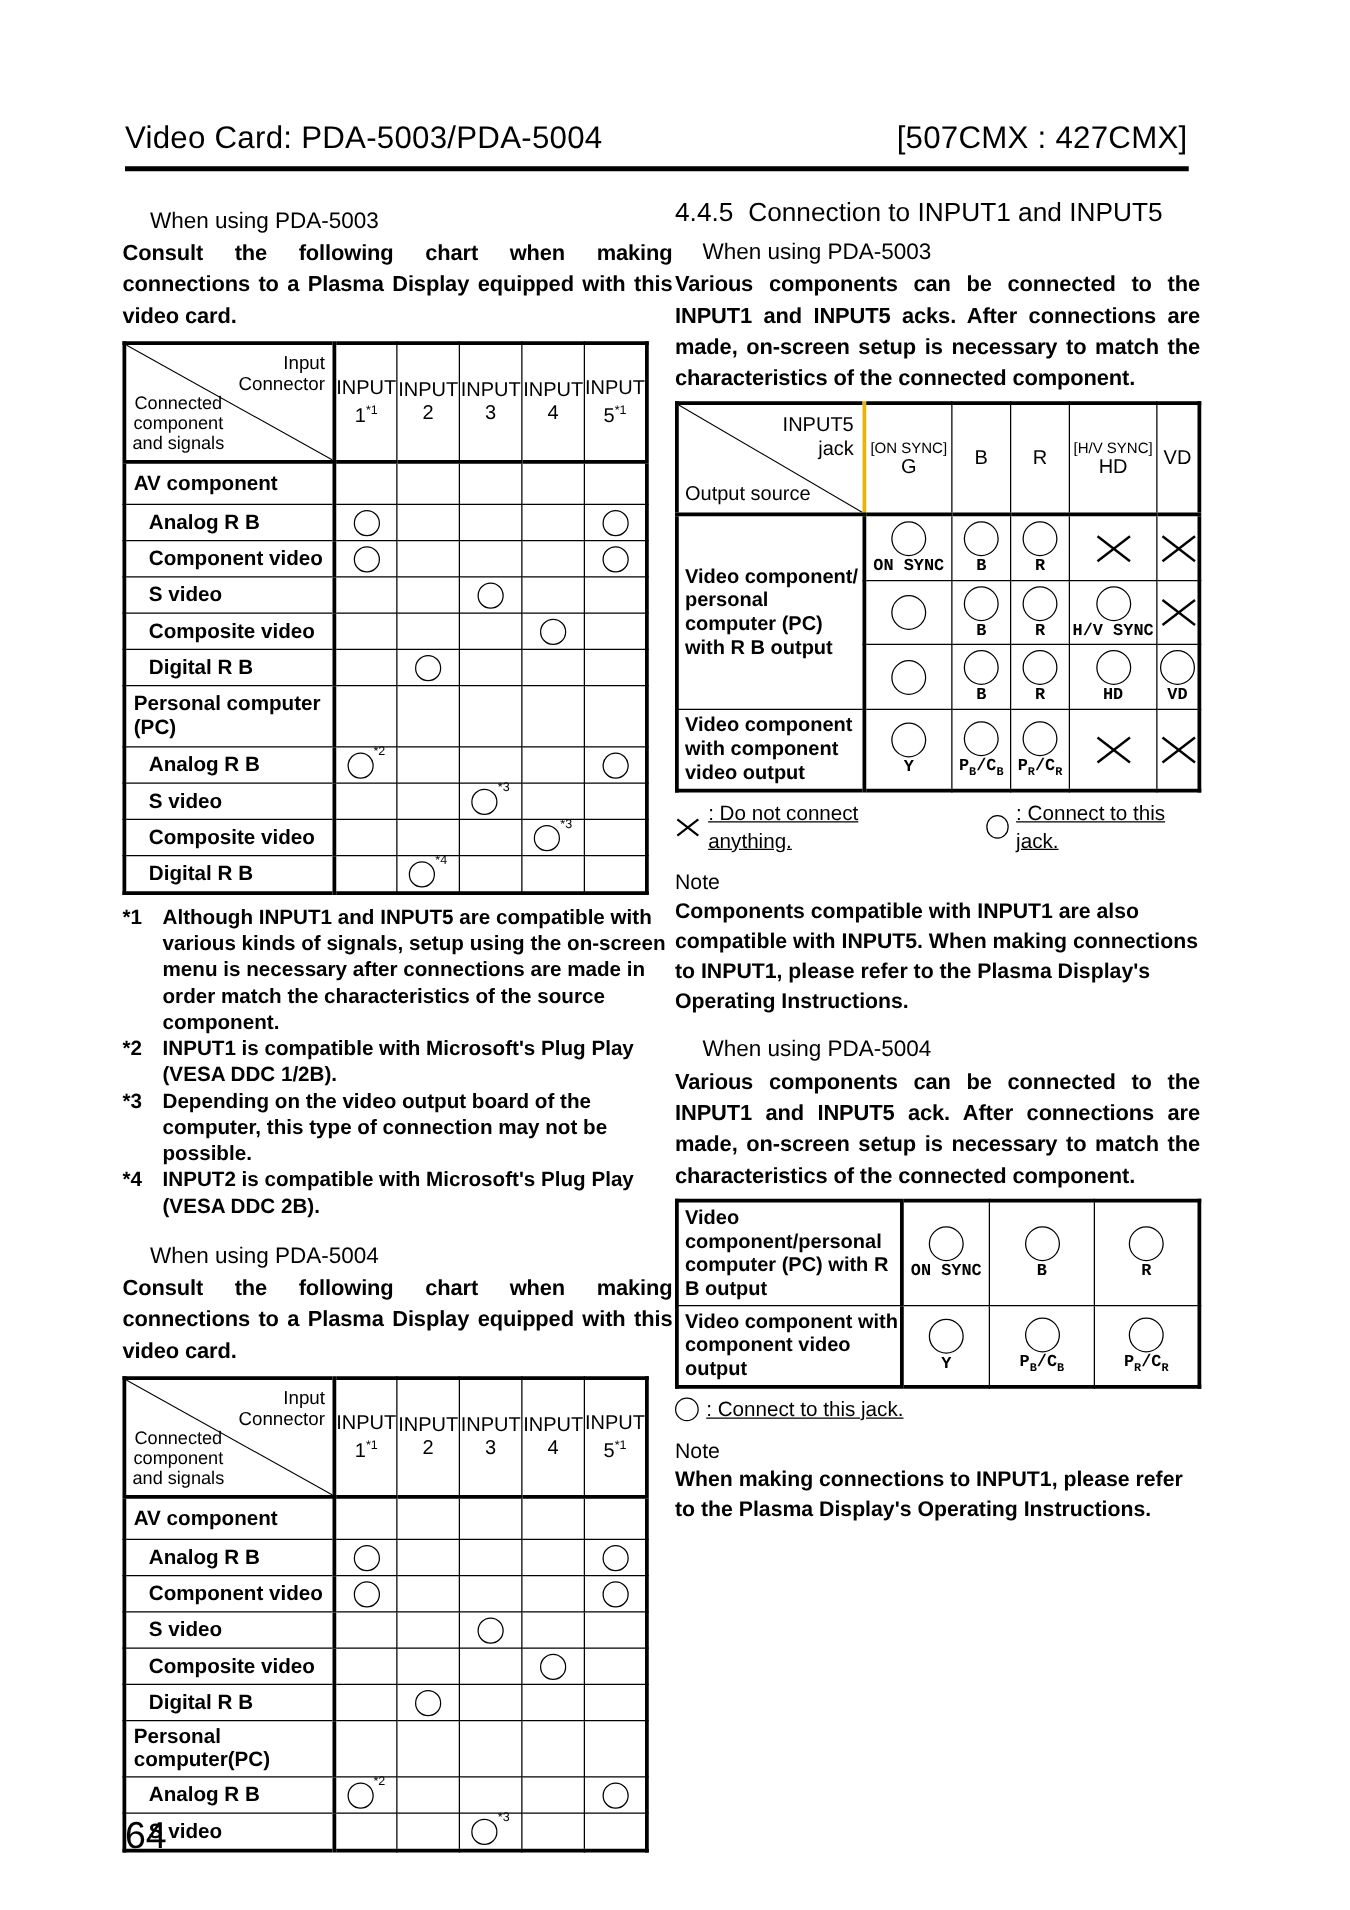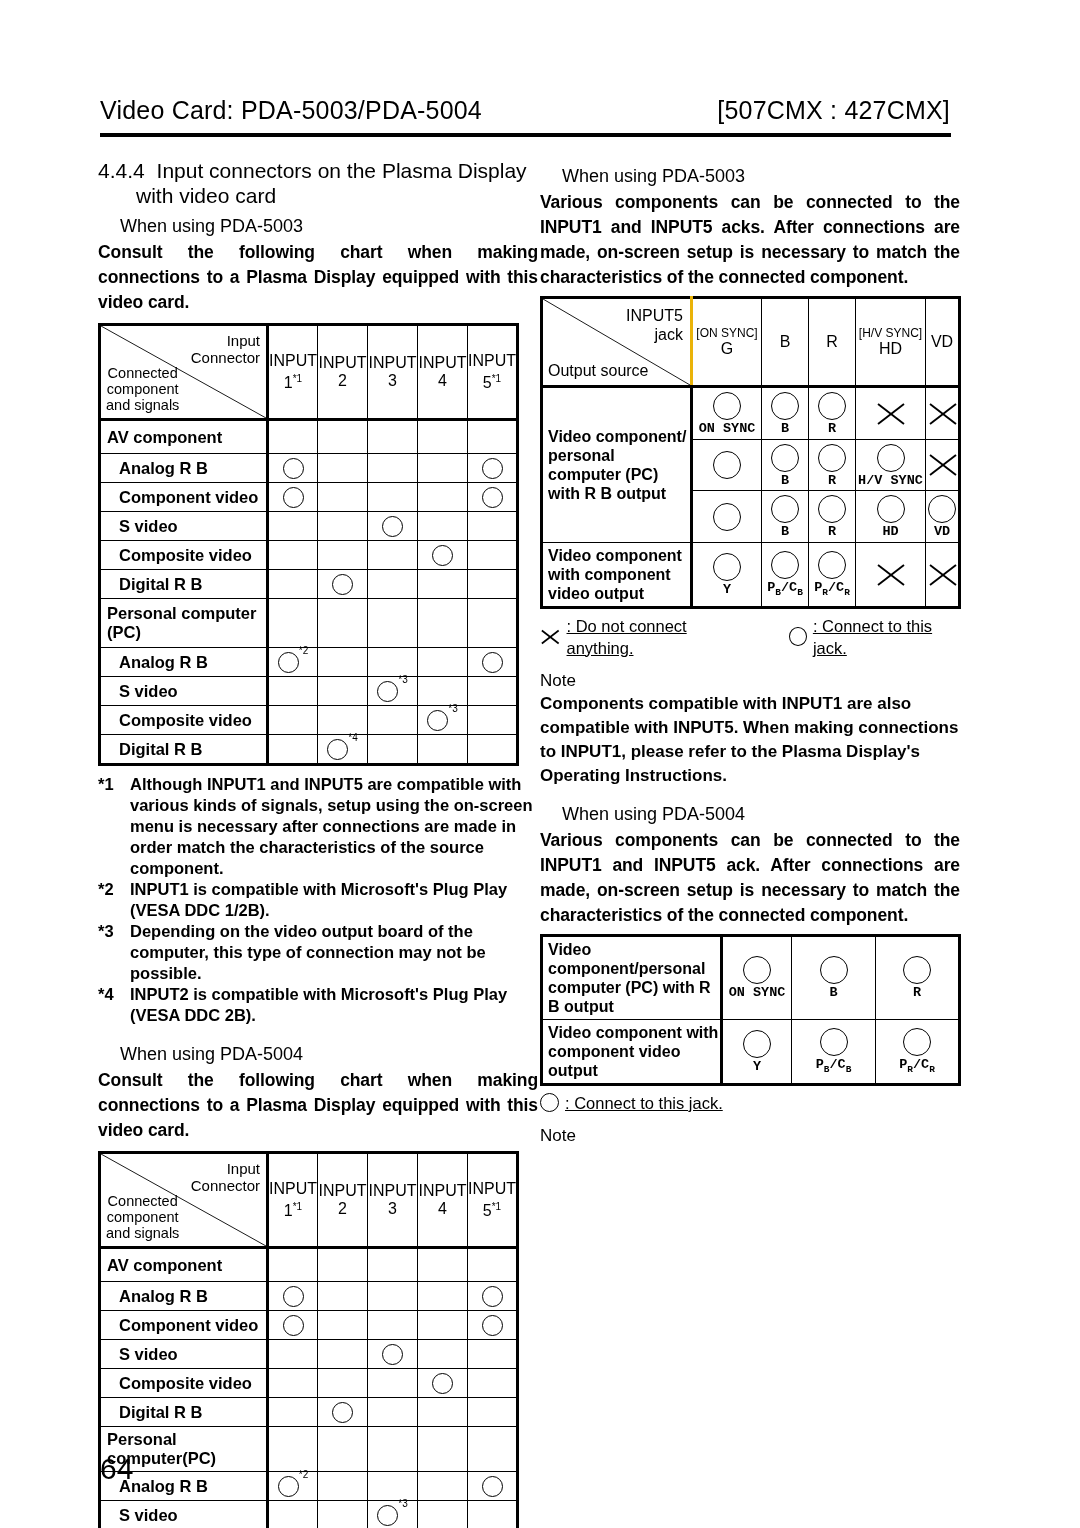--- a/index.html
+++ b/index.html
@@ -86,25 +86,20 @@
 <div class="page">
 
   <div class="runhead">
     <span class="l">Video Card: PDA-5003/PDA-5004</span>
     <span class="r">[507CMX : 427CMX]</span>
   </div>
   <div class="headrule"></div>
 
   <div class="colL">
 
-    <div class="sechead">
-      <span>4.4.4</span>
-      <span style="margin-left:6px">Input connectors on the Plasma Display</span>
-      <span class="cont">with video card</span>
-    </div>
 
     <div class="subhead">When using PDA-5003</div>
     <p class="bodybold">Consult the following chart when making connections to a Plasma Display equipped with this video card.</p>
 
     <div>
       <table class="ctab" id="ctab5003">
           <colgroup>
             <col style="width:168px">
             <col style="width:50px">
             <col style="width:50px">
@@ -339,20 +334,24 @@
               <td class="mark"></td>
             </tr>
           </tbody>
         </table>
     </div>
 
   </div>
 
   <div class="colR">
 
+    <div class="sechead">
+      <span>4.4.5</span>
+      <span style="margin-left:6px">Connection to INPUT1 and INPUT5</span>
+    </div>
 
     <div class="subhead">When using PDA-5003</div>
     <p class="bodybold">Various components can be connected to the INPUT1 and INPUT5  acks. After connections are made, on-screen setup is necessary to match the characteristics of the connected component.</p>
 
     <table class="itab" id="itab5003" style="width:418px;margin-top:6px">
         <colgroup>
           <col style="width:150px">
           <col style="width:70px">
           <col style="width:47px">
           <col style="width:47px">
@@ -574,16 +573,17 @@
           </tr>
         </tbody>
       </table>
 
     <div class="legend">
       <span class="o"></span>
       <span>: Connect to this jack.</span>
     </div>
 
     <p class="notelbl">Note</p>
+    <p class="notebody">When making connections to INPUT1, please refer to the Plasma Display's Operating Instructions.</p>
   </div>
 
   <div class="pgno">64</div>
 </div>
 
 </body></html>

